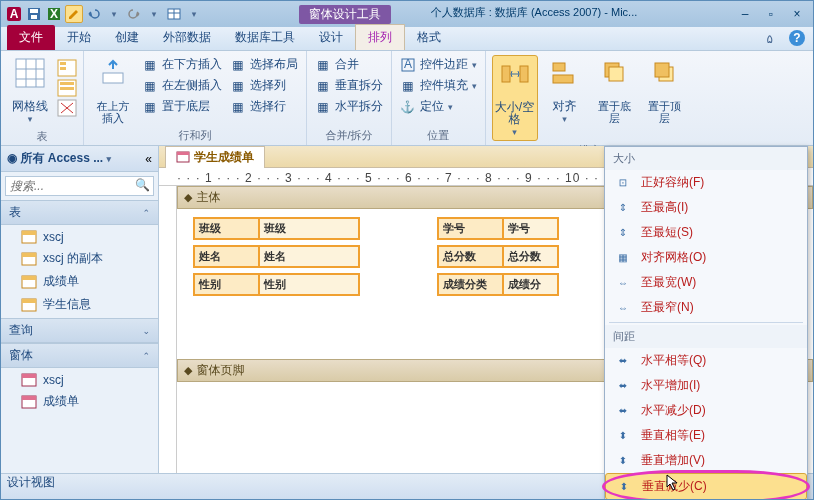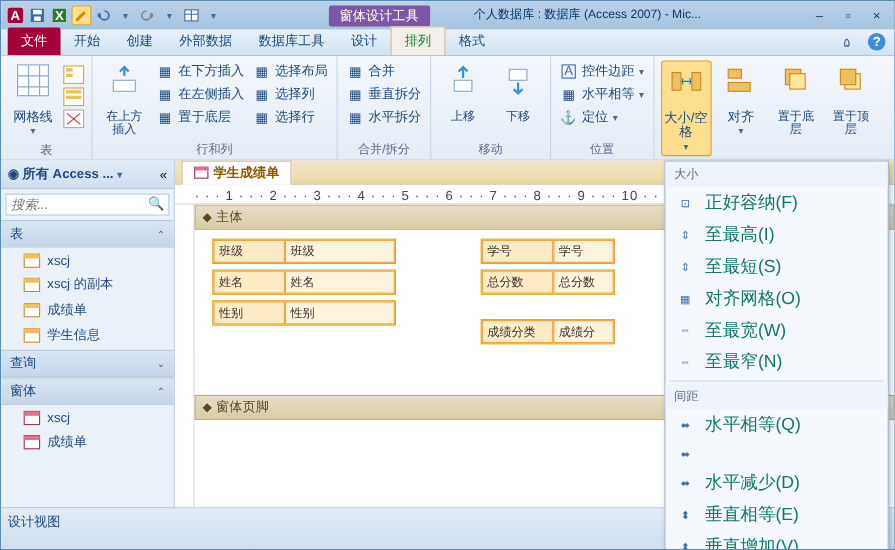--- a/index.html
+++ b/index.html
@@ -10,21 +10,21 @@
 .qat svg { width:16px; height:16px; }
 .title-center { flex:1; text-align:center; font-size:12px; display:flex; justify-content:center; gap:40px; }
 .title-tool { background:#7e57a4; color:#fff; padding:1px 10px; border-radius:2px; }
 .title-right { font-size:11px; }
 .winbtns { display:flex; gap:2px; }
 .winbtns span { width:24px; height:18px; display:flex; align-items:center; justify-content:center; color:#003a6a; cursor:pointer; }
 
 .tabstrip { height:24px; background:linear-gradient(#e8f0fa,#d3e3f3); display:flex; align-items:flex-end; padding-left:6px; border-bottom:1px solid #b5c9dc; }
 .tabstrip .tab { padding:4px 12px; color:#1f497d; cursor:pointer;margin-top:36px; }
 .tabstrip .tab.file { background:#a4003a; color:#fff; border-radius:2px 2px 0 0; }
-.tabstrip .tab.active { background:#f3eee7; border:1px solid #cbbda4; border-bottom:none; color:#15803d; }
+.tabstrip .tab.active { background:#f3eee7; border:1px solid #cbbda4; border-bottom:none; color:#a21caf; }
 .tabstrip .spacer { flex:1; }
 .tabstrip .help { padding:4px 8px; color:#1f497d; }
 .tabstrip .help span { width:16px; height:16px; border-radius:50%; background:#3b8ed8; color:#fff; display:inline-flex; align-items:center; justify-content:center; font-weight:bold; }
 
 .ribbon { height:95px; background:linear-gradient(#f3f6fb,#e4ecf6); display:flex; border-bottom:1px solid #b5c9dc; }
 .rgroup { border-right:1px solid #c9d7e8; padding:2px 6px 0 6px; display:flex; flex-direction:column; justify-content:space-between; }
 .rgroup .items { display:flex; gap:4px; flex:1; align-items:flex-start; padding-top:2px; }
 .rgroup .glabel { text-align:center; font-size:11px; color:#5a6b85; padding:2px 0; }
 .bigbtn { width:46px; display:flex; flex-direction:column; align-items:center; gap:11px; padding:2px; cursor:pointer;justify-content:center; }
 .bigbtn .ic { width:32px; height:32px; display:flex; align-items:center; justify-content:center; }
@@ -51,36 +51,36 @@
 .workarea { flex:1; display:flex; flex-direction:column; background:#f3eee3; min-width:0; position:relative; }
 .doctab { height:22px; background:linear-gradient(#f3e7c9,#ecd9a9); border-bottom:1px solid #cbbda4; display:flex; align-items:center; padding-left:6px; }
 .doctab .dt { background:#fff; border:1px solid #cbbda4; border-bottom:none; padding:2px 10px; display:flex; align-items:center; gap:4px; font-weight:bold; color:#8a5a00; }
 .doctab .close { margin-left:auto; padding:0 8px; color:#666; cursor:pointer; }
 .ruler { height:18px; background:#fff; border-bottom:1px solid #ccc; position:relative; overflow:hidden; font-size:9px; color:#555; }
 .design { flex:1; background:#fff; position:relative; overflow:hidden; display:flex; }
 .vruler { width:18px; background:#fff; border-right:1px solid #ccc; }
 .canvas { flex:1; position:relative; background:#fff; }
 .section-hdr { background:linear-gradient(#e8ddc8,#d9cba8); border:1px solid #b8a87f; padding:2px 6px; font-size:11px; color:#5a4a1f; display:flex; align-items:center; gap:4px; }
 .section-body { background:#fff; position:relative; min-height:90px; padding:6px 0 0 16px; }
-.field { position:absolute; border:1px solid #f0a030; background:#bef264; display:flex; }
+.field { position:absolute; border:1px solid #f0a030; background:#fca5a5; display:flex;font-weight:bold; }
 .field .lab,.field .ctl { border:1px solid #f0a030; padding:2px 4px; font-size:11px; color:#333; background:#fff; }
 .field .lab { width:65px; background:#fdebc5; }
 .field .ctl { width:100px; background:#fdf3dc; }
 
 .dropdown { position:absolute; right:5px; top:0; width:204px; background:#f5f8fc; border:1px solid #9bb1ca; box-shadow:2px 2px 6px rgba(0,0,0,.25); z-index:50; padding-bottom:3px; }
 .dropdown .sec-title { padding:4px 8px; color:#5a6b85; font-size:11px; background:#eef3f9; }
 .dropdown .mi { display:flex; align-items:center; gap:8px; padding:4px 8px; cursor:pointer; }
 .dropdown .mi.hl { background:#fce08f; border:1px solid #d7a53a; border-radius:3px; position:relative; }
 .dropdown .mi .mic { width:20px; height:16px; display:flex; align-items:center; justify-content:center; color:#3b6ea5; font-size:10px; }
-.dropdown .mi .lb { flex:1; color:#0f766e; font-size:16px; }
+.dropdown .mi .lb { flex:1; color:#b91c1c; font-size:12px; }
 .dropdown .sep { height:1px; background:#c9d7e8; margin:2px 4px; }
 .hl-ring { position:absolute; inset:-4px; border:3px solid #e536c0; border-radius:50%/70%; pointer-events:none; }
 .cursor { position:absolute; width:14px; height:18px; left:60px; top:0px; }
 
-.statusbar { height:38px; background:linear-gradient(#e3ecf6,#cfdef0); border-top:1px solid #b5c9dc; display:flex; align-items:flex-end; padding:16px 6px; color:#1f497d; font-size:11px; }
+.statusbar { height:26px; background:linear-gradient(#e3ecf6,#cfdef0); border-top:1px solid #b5c9dc; display:flex; align-items:flex-start; padding:0 6px; color:#1f497d; font-size:11px; }
 .statusbar .r { margin-left:auto; display:flex; gap:2px; }
 .statusbar .vb { width:22px; height:16px; border:1px solid #a7bdd6; background:#f0f5fb; display:flex; align-items:center; justify-content:center; }
 .statusbar .vb.a { background:#fce08f; border-color:#d7a53a; }
 .chev { font-size:9px; color:#4a6a94; }
 svg { display:block; }
 </style>
 </head>
 <body>
 
 <div class="titlebar">
@@ -253,60 +253,37 @@
           </div>
         <div class="smallbtn">
             <span class="sic">▦</span>
             <span>水平拆分</span>
           </div>
       </div>
     </div>
     <div class="glabel">合并/拆分</div>
   </div>
 
-  <div class="rgroup">
-    <div class="items">
-      <div class="bigbtn">
-          <div class="ic">
-            <svg width="24" height="28" viewBox="0 0 24 28">
-              <rect x="4" y="14" width="16" height="10" fill="#fff" stroke="#8ba7c7"></rect>
-              <path d="M12 2 L12 12 M8 6 L12 2 L16 6" stroke="#3b8ed8" fill="none" stroke-width="2"></path>
-            </svg>
-          </div>
-          <div class="lb">上移</div>
-        </div>
-      <div class="bigbtn">
-          <div class="ic">
-            <svg width="24" height="28" viewBox="0 0 24 28">
-              <rect x="4" y="4" width="16" height="10" fill="#fff" stroke="#8ba7c7"></rect>
-              <path d="M12 16 L12 26 M8 22 L12 26 L16 22" stroke="#3b8ed8" fill="none" stroke-width="2"></path>
-            </svg>
-          </div>
-          <div class="lb">下移</div>
-        </div>
-    </div>
-    <div class="glabel">移动</div>
-  </div>
 
   <div class="rgroup">
     <div class="items">
       <div class="smallcol">
         <div class="smallbtn">
             <span class="sic">
               <svg width="14" height="14" viewBox="0 0 14 14">
                 <rect x="1" y="1" width="12" height="12" fill="none" stroke="#3b6ea5"></rect>
                 <text x="7" y="10" text-anchor="middle" font-size="8" fill="#3b6ea5">A</text>
               </svg>
             </span>
             <span>控件边距</span> 
             <span class="chev">▾</span>
           </div>
         <div class="smallbtn">
             <span class="sic">▦</span>
-            <span>水平相等</span> 
+            <span>控件填充</span> 
             <span class="chev">▾</span>
           </div>
         <div class="smallbtn">
             <span class="sic">⚓</span>
             <span>定位</span> 
             <span class="chev">▾</span>
           </div>
       </div>
     </div>
     <div class="glabel">位置</div>
@@ -464,21 +441,21 @@
               <div class="ctl">姓名</div>
             </div>
           <div class="field" style="left:260px;top:36px">
               <div class="lab">总分数</div>
               <div class="ctl" style="width:55px">总分数</div>
             </div>
           <div class="field" style="left:16px;top:64px">
               <div class="lab">性别</div>
               <div class="ctl">性别</div>
             </div>
-          <div class="field" style="left:260px;top:81px">
+          <div class="field" style="left:260px;top:64px">
               <div class="lab">成绩分类</div>
               <div class="ctl" style="width:55px">成绩分</div>
             </div>
         </div>
         <div style="height:40px"></div>
         <div class="section-hdr">◆ <span>窗体页脚</span></div>
         <div class="section-body" style="height:30px"></div>
       </div>
     </div>
 
@@ -509,20 +486,21 @@
           <span class="lb">至最窄(N)</span>
         </div>
       <div class="sep"></div>
       <div class="sec-title">间距</div>
       <div class="mi">
           <span class="mic">⬌</span>
           <span class="lb">水平相等(Q)</span>
         </div>
       <div class="mi">
           <span class="mic">⬌</span>
+          <span class="lb">水平增加(I)</span>
         </div>
       <div class="mi">
           <span class="mic">⬌</span>
           <span class="lb">水平减少(D)</span>
         </div>
       <div class="mi">
           <span class="mic">⬍</span>
           <span class="lb">垂直相等(E)</span>
         </div>
       <div class="mi">

